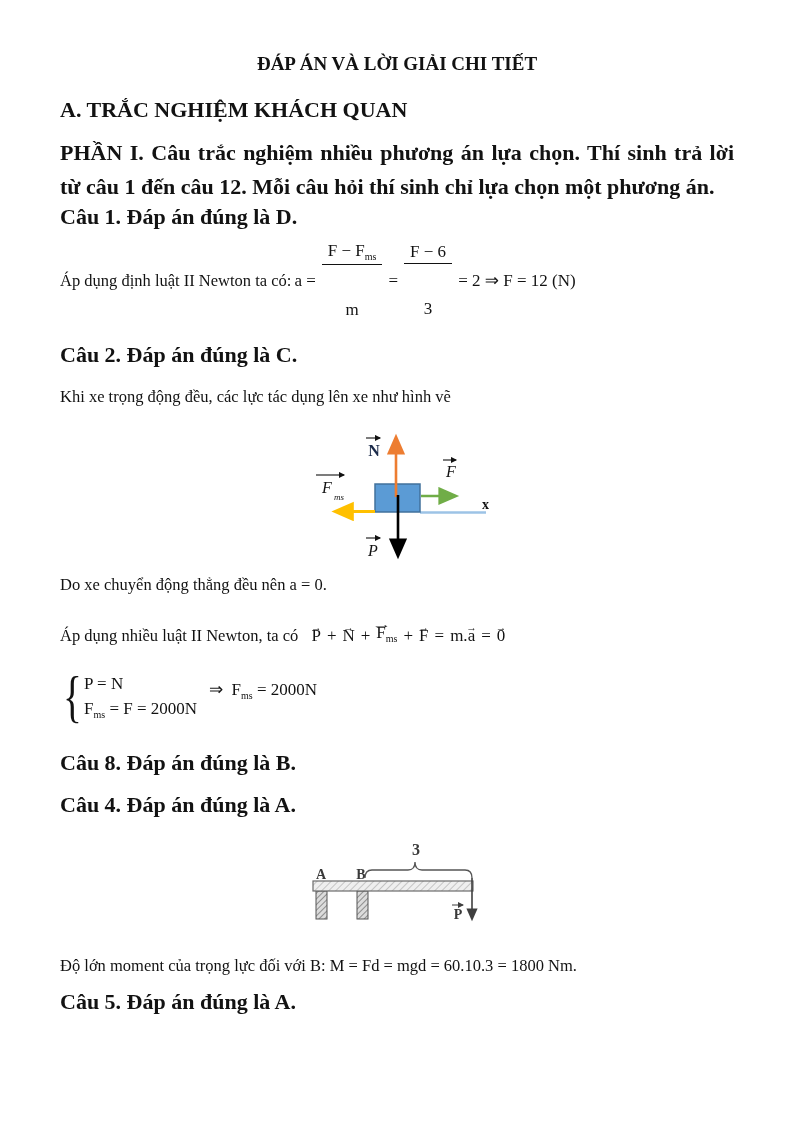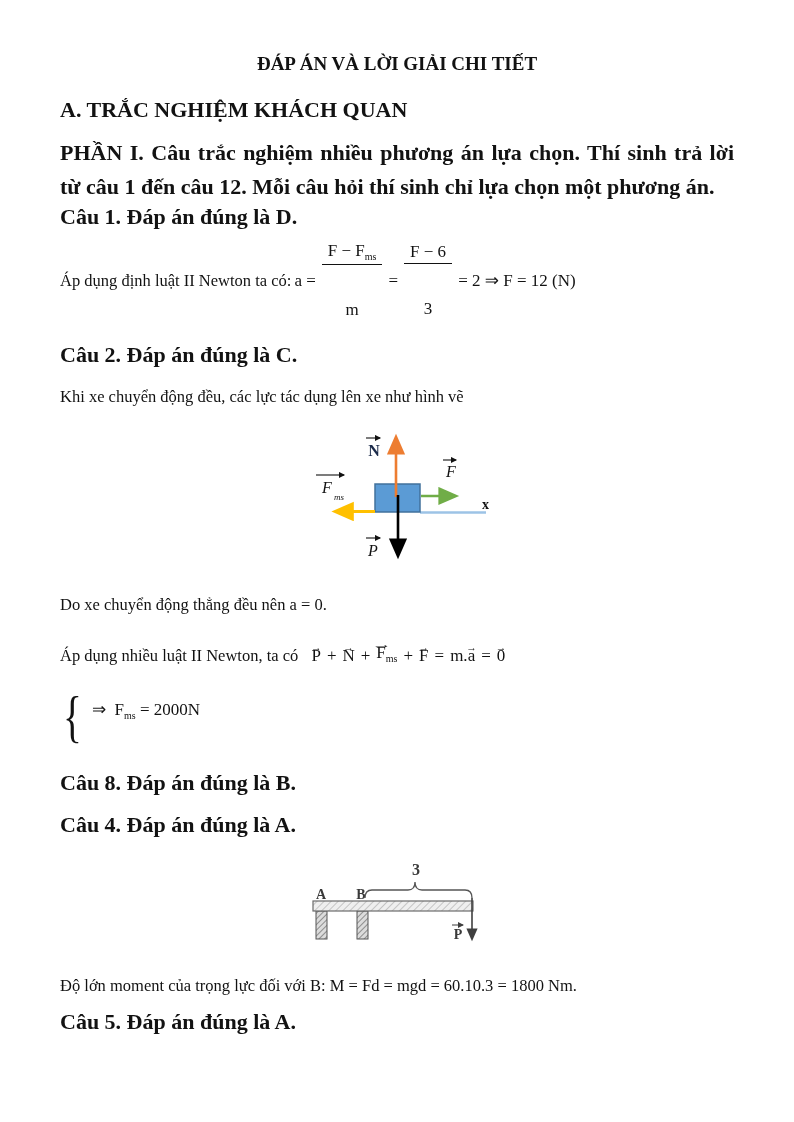--- a/index.html
+++ b/index.html
@@ -12,21 +12,21 @@
   .page { width:794px; height:1122px; padding:0 60px; }
 
   .title { margin-top:52px; text-align:center; font-weight:bold; font-size:19px; line-height:24px; }
   .h { font-weight:bold; font-size:22px; line-height:24px; }
   .p  { font-size:16.5px; line-height:24px; }
   .sec-a { margin-top:22px; }
   .part1 { margin-top:14px; line-height:34px; text-align:justify; }
   .q1-head { margin-top:1px; }
   .q2-head { margin-top:22px; }
   .q2-intro { margin-top:18px; }
-  .line-a0 { margin-top:20px; }
+  .line-a0 { }
   .newton-line { margin-top:24px; }
   .oxy-line { margin-top:22px; }
   .q3-head { margin-top:26px; }
   .q4-head { margin-top:18px; }
   .moment-line { margin-top:26px; }
   .q5-head { margin-top:12px; }
 
   .mathrow { margin-top:12px; display:flex; align-items:center; }
   .math { display:inline-flex; align-items:center; white-space:nowrap; font-size:17px; }
   .math > span { margin:0 3px; }
@@ -80,21 +80,21 @@
       <span class="frac">
         <span class="num">F − 6</span>
         <span class="den">3</span>
       </span>
       <span>= 2 ⇒ F = 12  (N)</span>
     </span>
   </div>
 
   <div class="h q2-head">Câu 2. Đáp án đúng là C.</div>
 
-  <div class="p q2-intro">Khi xe chuyển động đều, các lực tác dụng lên xe như hình vẽ</div>
+  <div class="p q2-intro">Khi xe trọng động đều, các lực tác dụng lên xe như hình vẽ</div>
 
   <div class="figure fig-force">
     <svg width="240" height="150" viewBox="0 0 240 150">
       <defs>
         <marker id="ah-orange" markerWidth="9" markerHeight="9" refX="6" refY="3.5" orient="auto">
           <path d="M0,0 L8,3.5 L0,7 Z" fill="#ED7D31"></path>
         </marker>
         <marker id="ah-green" markerWidth="9" markerHeight="9" refX="6" refY="3.5" orient="auto">
           <path d="M0,0 L8,3.5 L0,7 Z" fill="#70AD47"></path>
         </marker>
@@ -148,20 +148,24 @@
       <span>=</span>
       <span><span>m.</span><span class="vec">a</span></span>
       <span>=</span>
       <span class="vec">0</span>
     </span>
   </div>
 
 
   <div class="system-row">
     <span class="sys-brace">{</span>
+    <span class="sys-lines">
+      <span>P = N</span>
+      <span><span>F</span><sub>ms</sub><span> = F = 2000N</span></span>
+    </span>
     <span class="sys-res">
       <span>⇒</span>
       <span><span>F</span><sub>ms</sub><span> = 2000N</span></span>
     </span>
   </div>
 
   <div class="h q3-head">Câu 8. Đáp án đúng là B.</div>
 
   <div class="h q4-head">Câu 4. Đáp án đúng là A.</div>
 

